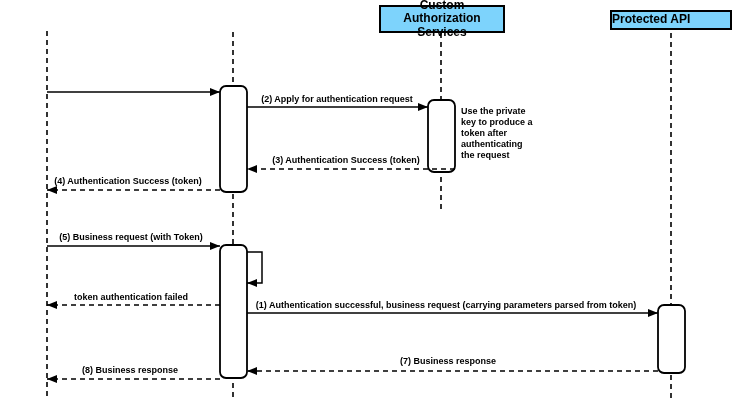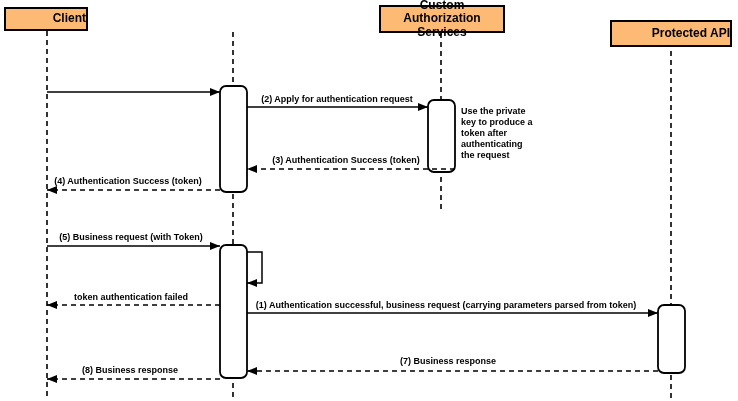--- a/index.html
+++ b/index.html
@@ -14,24 +14,24 @@
   }
   svg.layer { position: absolute; left: 0; top: 0; }
   .life   { stroke: #000; stroke-width: 1.6; stroke-dasharray: 5 4; }
   .act    { fill: #fff; stroke: #000; stroke-width: 1.8; }
   .arrow  { stroke: #000; stroke-width: 1.5; fill: none; }
   .dashed { stroke-dasharray: 5 4; }
   .actor {
     position: absolute;
     box-sizing: border-box;
     border: 2px solid #000;
-    background: #fdba74;
+    background: #7dd3fc;
     display: flex;
     align-items: center;
-    justify-content: flex-end;
+    justify-content: flex-start;
     text-align: center;
     font-weight: 700;
     font-size: 12px;
     line-height: 1.12;
     z-index: 2;
   }
   .msg {
     position: absolute;
     font-size: 9px;
     font-weight: 700;
@@ -76,27 +76,24 @@
     <line class="arrow dashed" x1="455" y1="169" x2="247" y2="169" marker-end="url(#arr)"></line>
     <line class="arrow dashed" x1="220" y1="190" x2="47" y2="190" marker-end="url(#arr)"></line>
     <line class="arrow" x1="47" y1="246" x2="220" y2="246" marker-end="url(#arr)"></line>
     <path class="arrow" d="M247,252 H262 V283 H247" marker-end="url(#arr)"></path>
     <line class="arrow dashed" x1="220" y1="305" x2="47" y2="305" marker-end="url(#arr)"></line>
     <line class="arrow" x1="247" y1="313" x2="658" y2="313" marker-end="url(#arr)"></line>
     <line class="arrow dashed" x1="658" y1="371" x2="247" y2="371" marker-end="url(#arr)"></line>
     <line class="arrow dashed" x1="220" y1="379" x2="47" y2="379" marker-end="url(#arr)"></line>
   </svg>
 
-  <div class="actor" style="left:4px;   top:7px; width:84px;  height:24px;">
-    <span>Client</span>
-  </div>
   <div class="actor" style="left:379px; top:5px; width:126px; height:28px;">
     <span>Custom Authorization Services</span>
   </div>
-  <div class="actor" style="left:610px; top:20px; width:122px; height:27px;">
+  <div class="actor" style="left:610px; top:10px; width:122px; height:20px;">
     <span>Protected API</span>
   </div>
 
   <div class="msg" style="left:337px; top:94px;">(2) Apply for authentication request</div>
   <div class="msg" style="left:346px; top:155px;">(3) Authentication Success (token)</div>
   <div class="msg" style="left:128px; top:176px;">(4) Authentication Success (token)</div>
   <div class="msg" style="left:131px; top:232px;">(5) Business request (with Token)</div>
   <div class="msg" style="left:131px; top:292px;">token authentication failed</div>
   <div class="msg" style="left:446px; top:300px;">(1) Authentication successful, business request (carrying parameters parsed from token)</div>
   <div class="msg" style="left:448px; top:356px;">(7) Business response</div>

